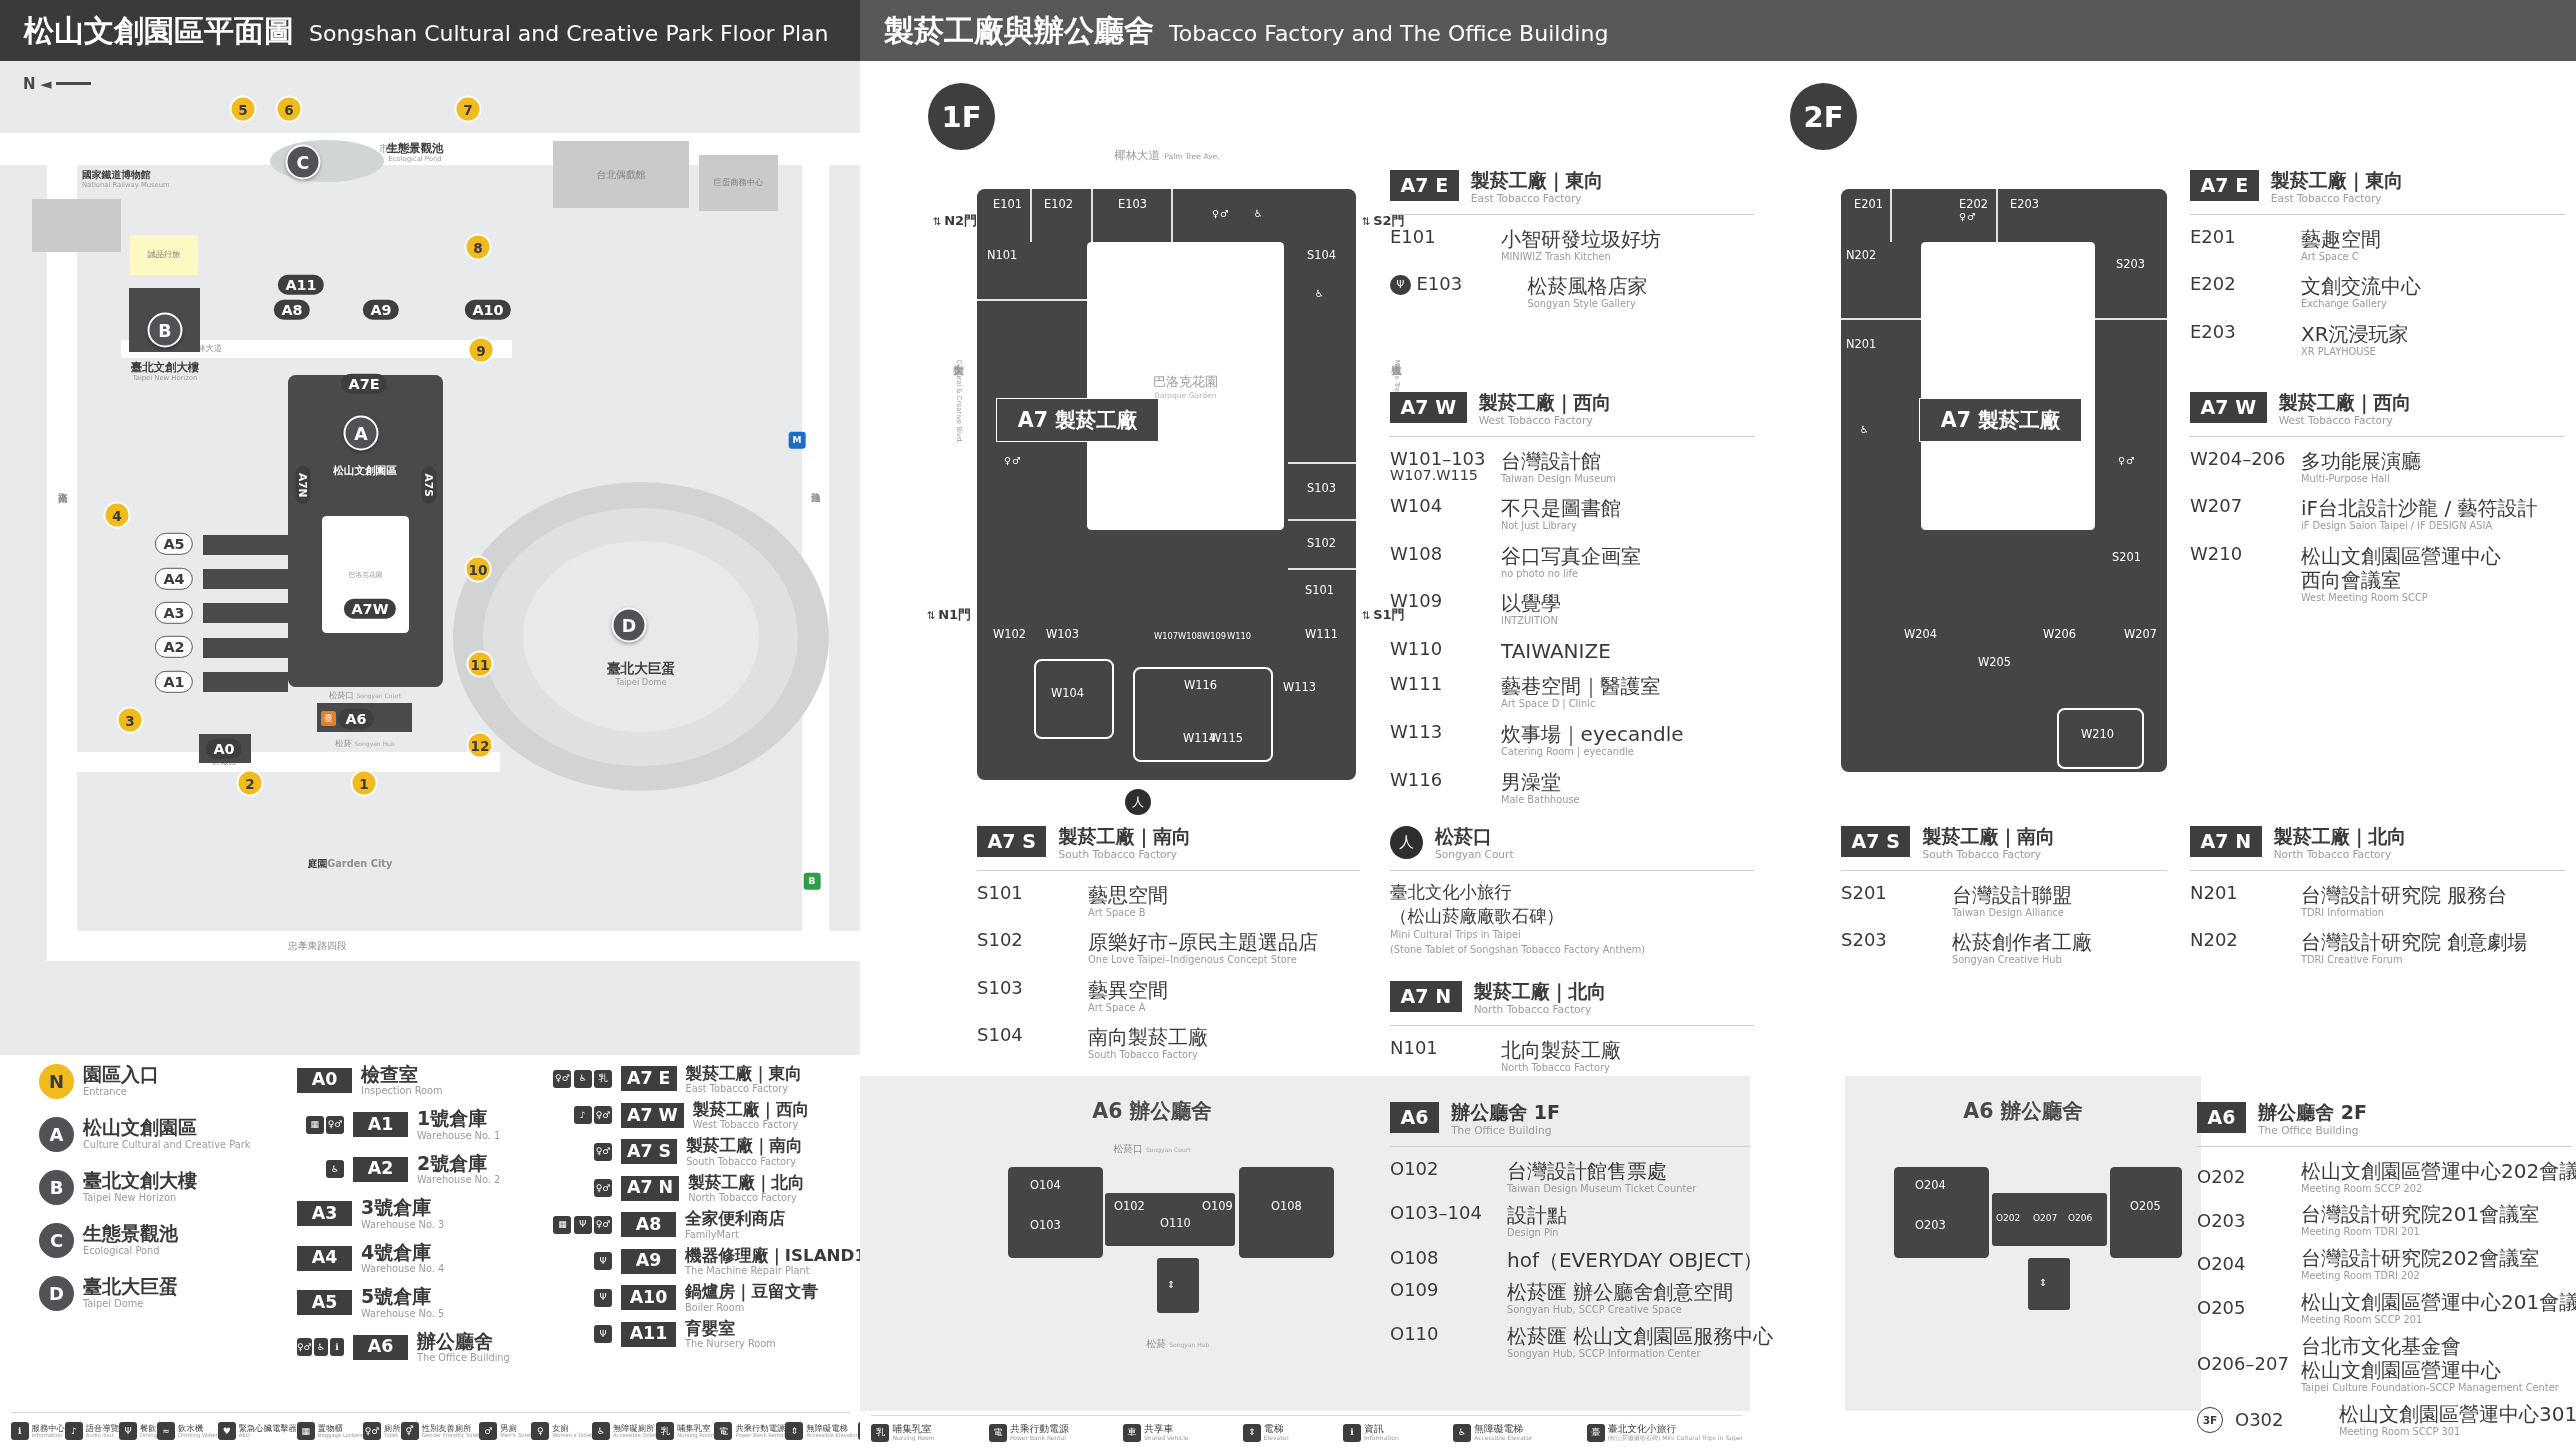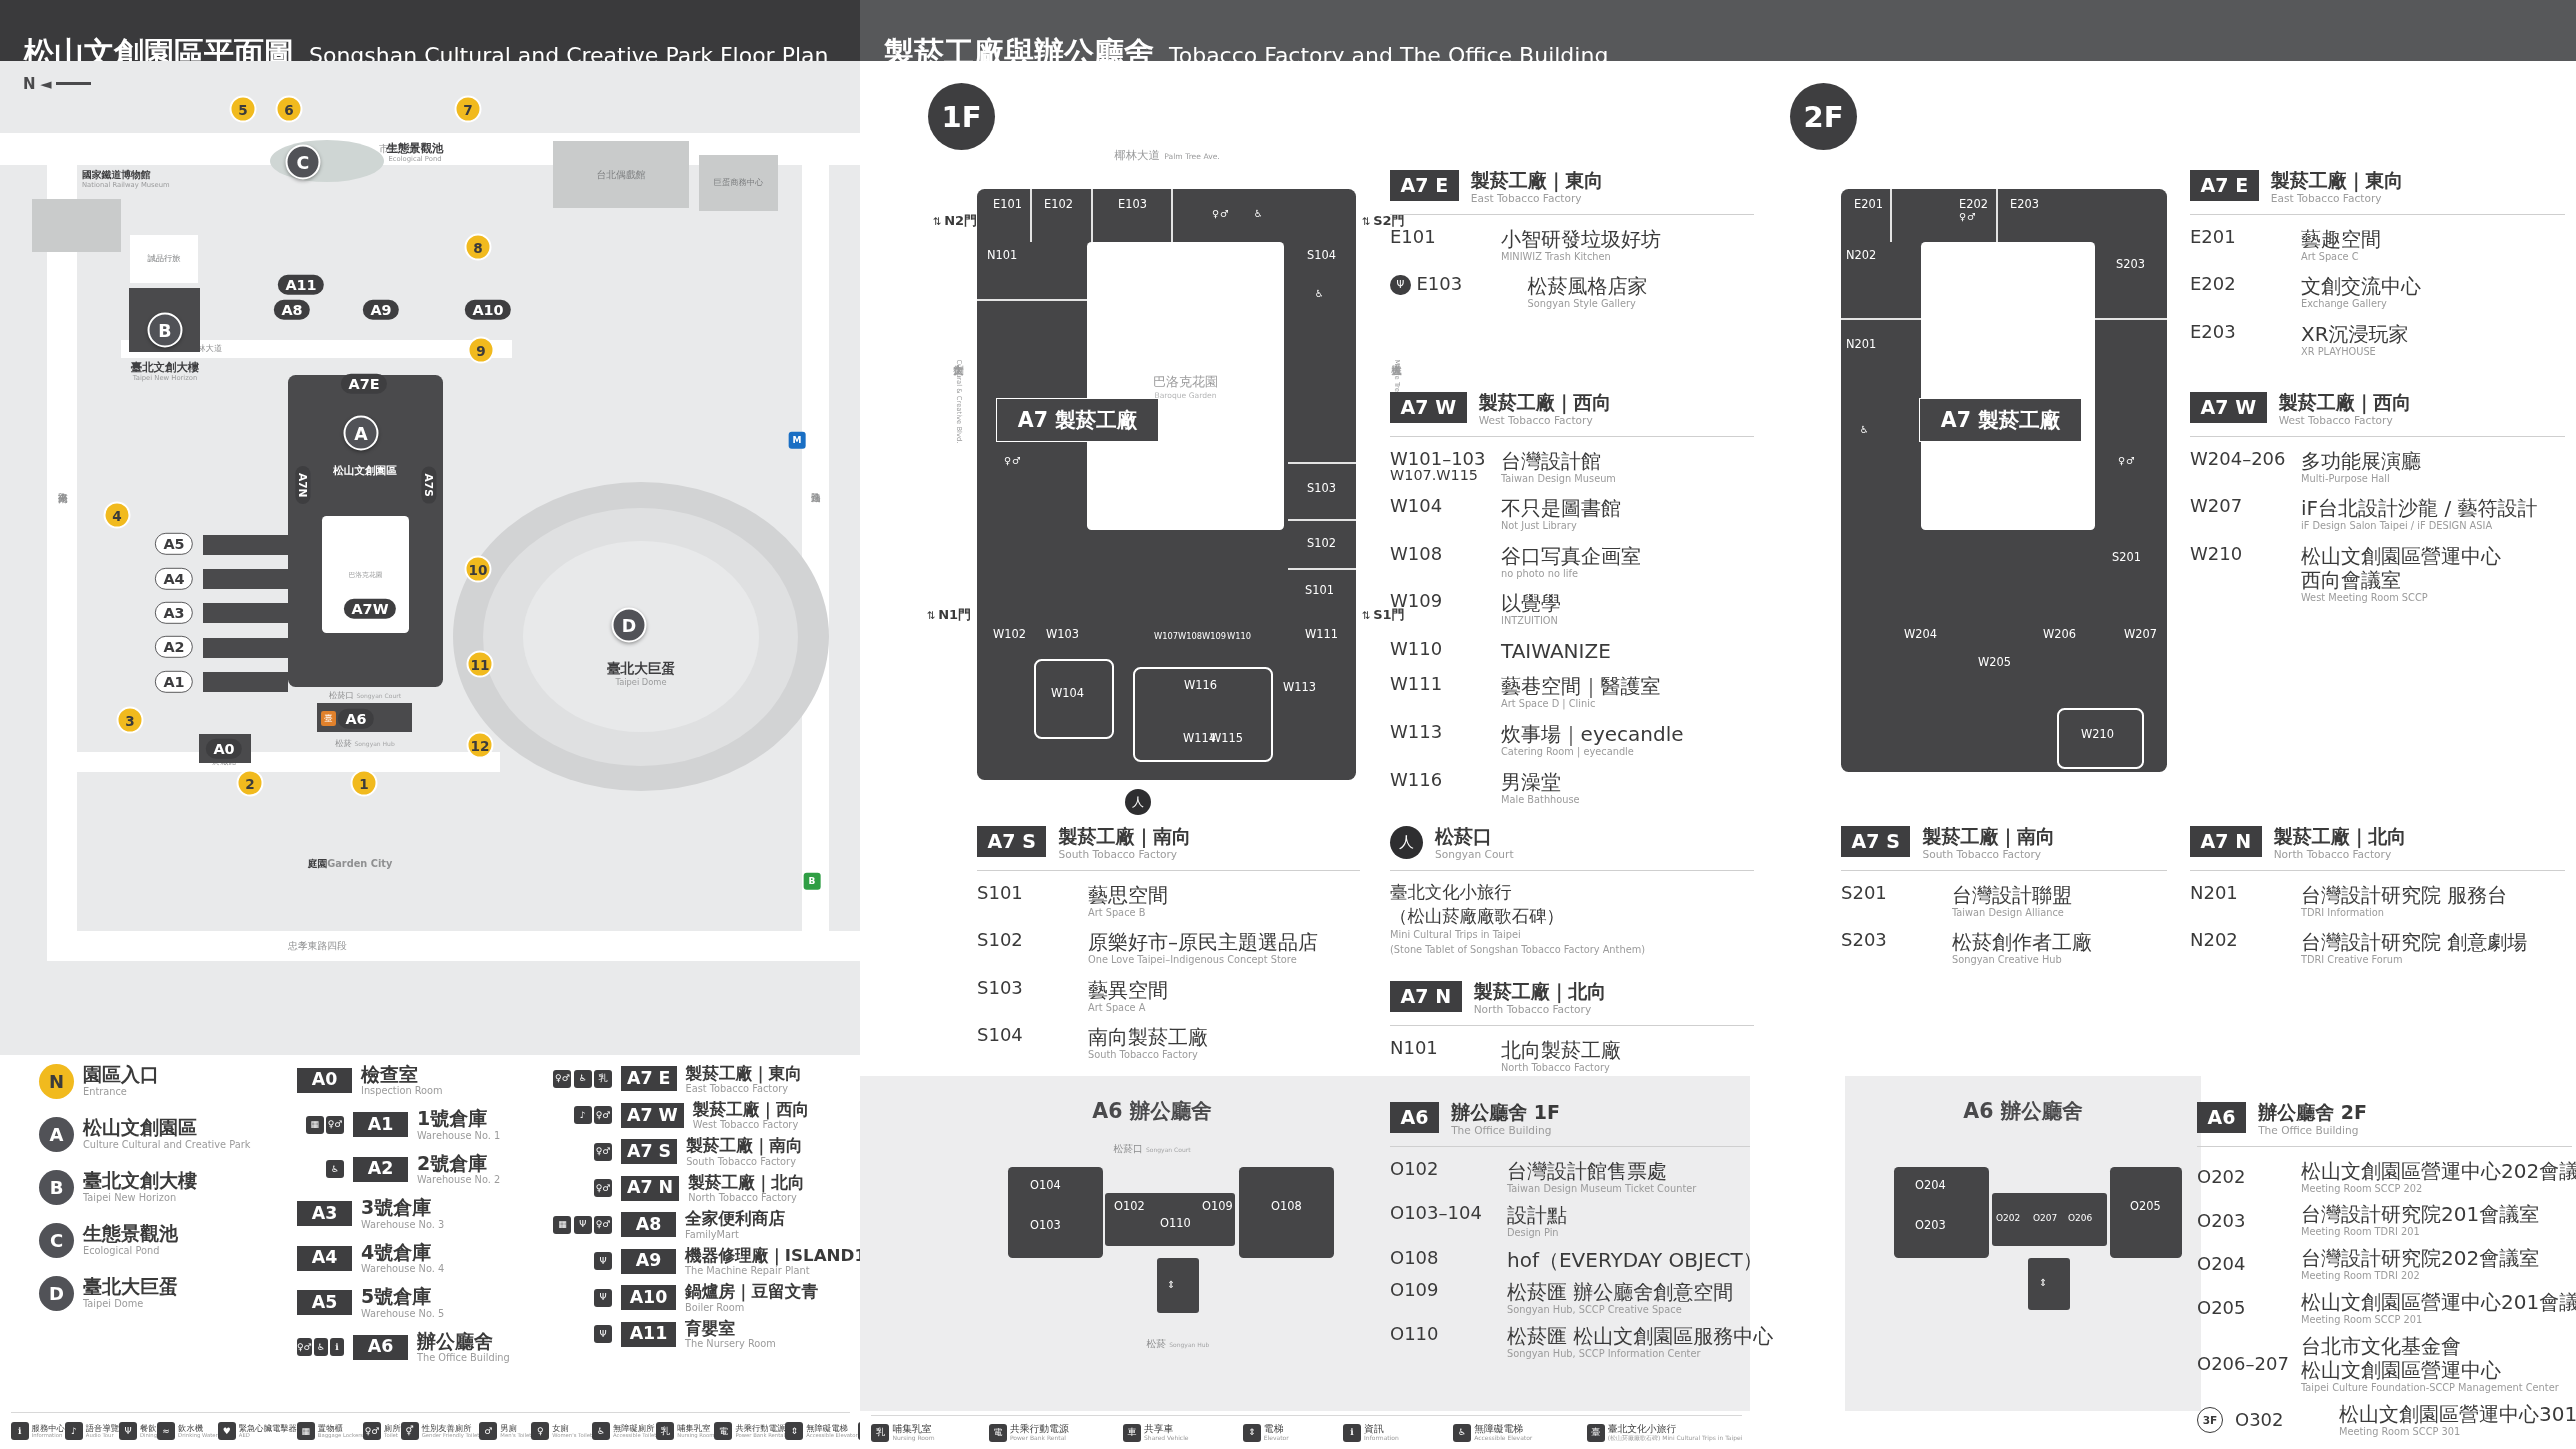--- a/index.html
+++ b/index.html
@@ -3,21 +3,21 @@
 <meta charset="utf-8">
 <style>
   html,body{margin:0;padding:0;}
   body{width:2576px;height:1449px;position:relative;background:#fff;
        font-family:"DejaVu Sans","Liberation Sans",sans-serif;overflow:hidden;}
   .abs{position:absolute;}
   
   .hdr{position:absolute;top:0;height:61px;display:flex;align-items:baseline;gap:15px;padding-left:24px;box-sizing:border-box;}
   .hdr-left{left:0;width:860px;background:#3a3a3c;}
   .hdr-right{left:0;width:1716px;background:#57585a;}
-  .hdr-zh{color:#fff;font-size:30px;font-weight:bold;line-height:61px;margin-top:22px;}
+  .hdr-zh{color:#fff;font-size:30px;font-weight:bold;line-height:61px;}
   .hdr-en{color:#fff;font-size:22px;line-height:61px;}
   
   .map{position:absolute;left:0;top:61px;width:860px;height:994px;background:#e9eaeb;overflow:hidden;}
   .road{position:absolute;background:#fff;}
   .rlabel{position:absolute;font-size:9.8px;color:#8f9091;white-space:nowrap;}
   .rlabel.v{writing-mode:vertical-rl;}
   .blk{position:absolute;background:#c9cbcb;display:flex;align-items:center;justify-content:center;text-align:center;color:#7d7f80;font-size:9.8px;line-height:1.2;}
   .blk.dark{background:#4a4a4c;}
   .mlabel{position:absolute;transform:translate(-50%,0);text-align:center;white-space:nowrap;}
   .mlabel .z{display:block;font-size:11.4px;font-weight:bold;color:#3e3e40;line-height:1.25;}
@@ -153,21 +153,21 @@
       <span class="z" style="font-size:9.8px">國家鐵道博物館</span>
       <span class="e">National Railway Museum</span>
     </div>
     <div class="blk" style="left:32px;top:138px;width:89px;height:53px"></div>
     <div class="blk" style="left:553px;top:80px;width:136px;height:67px">
         <span>台北偶戲館</span>
       </div>
     <div class="blk" style="left:699px;top:94px;width:79px;height:56px;font-size:8.3px">
         <span>巨蛋商務中心</span>
       </div>
-    <div class="blk" style="left:130px;top:174px;width:68px;height:48px;font-size:8.3px;background:#ffffff">
+    <div class="blk" style="left:130px;top:174px;width:68px;height:40px;font-size:8.3px;background:#fef9c3">
         <span>誠品行旅</span>
       </div>
     <div class="blk dark" style="left:129px;top:227px;width:71px;height:64px"></div>
     <div class="mlabel" style="left:165px;top:299px">
       <span class="z">臺北文創大樓</span>
       <span class="e">Taipei New Horizon</span>
     </div>
 
     <div class="ellipse" style="left:270px;top:79px;width:114px;height:42px;background:#cfd6d4"></div>
     <div class="mlabel" style="left:415px;top:80px">

